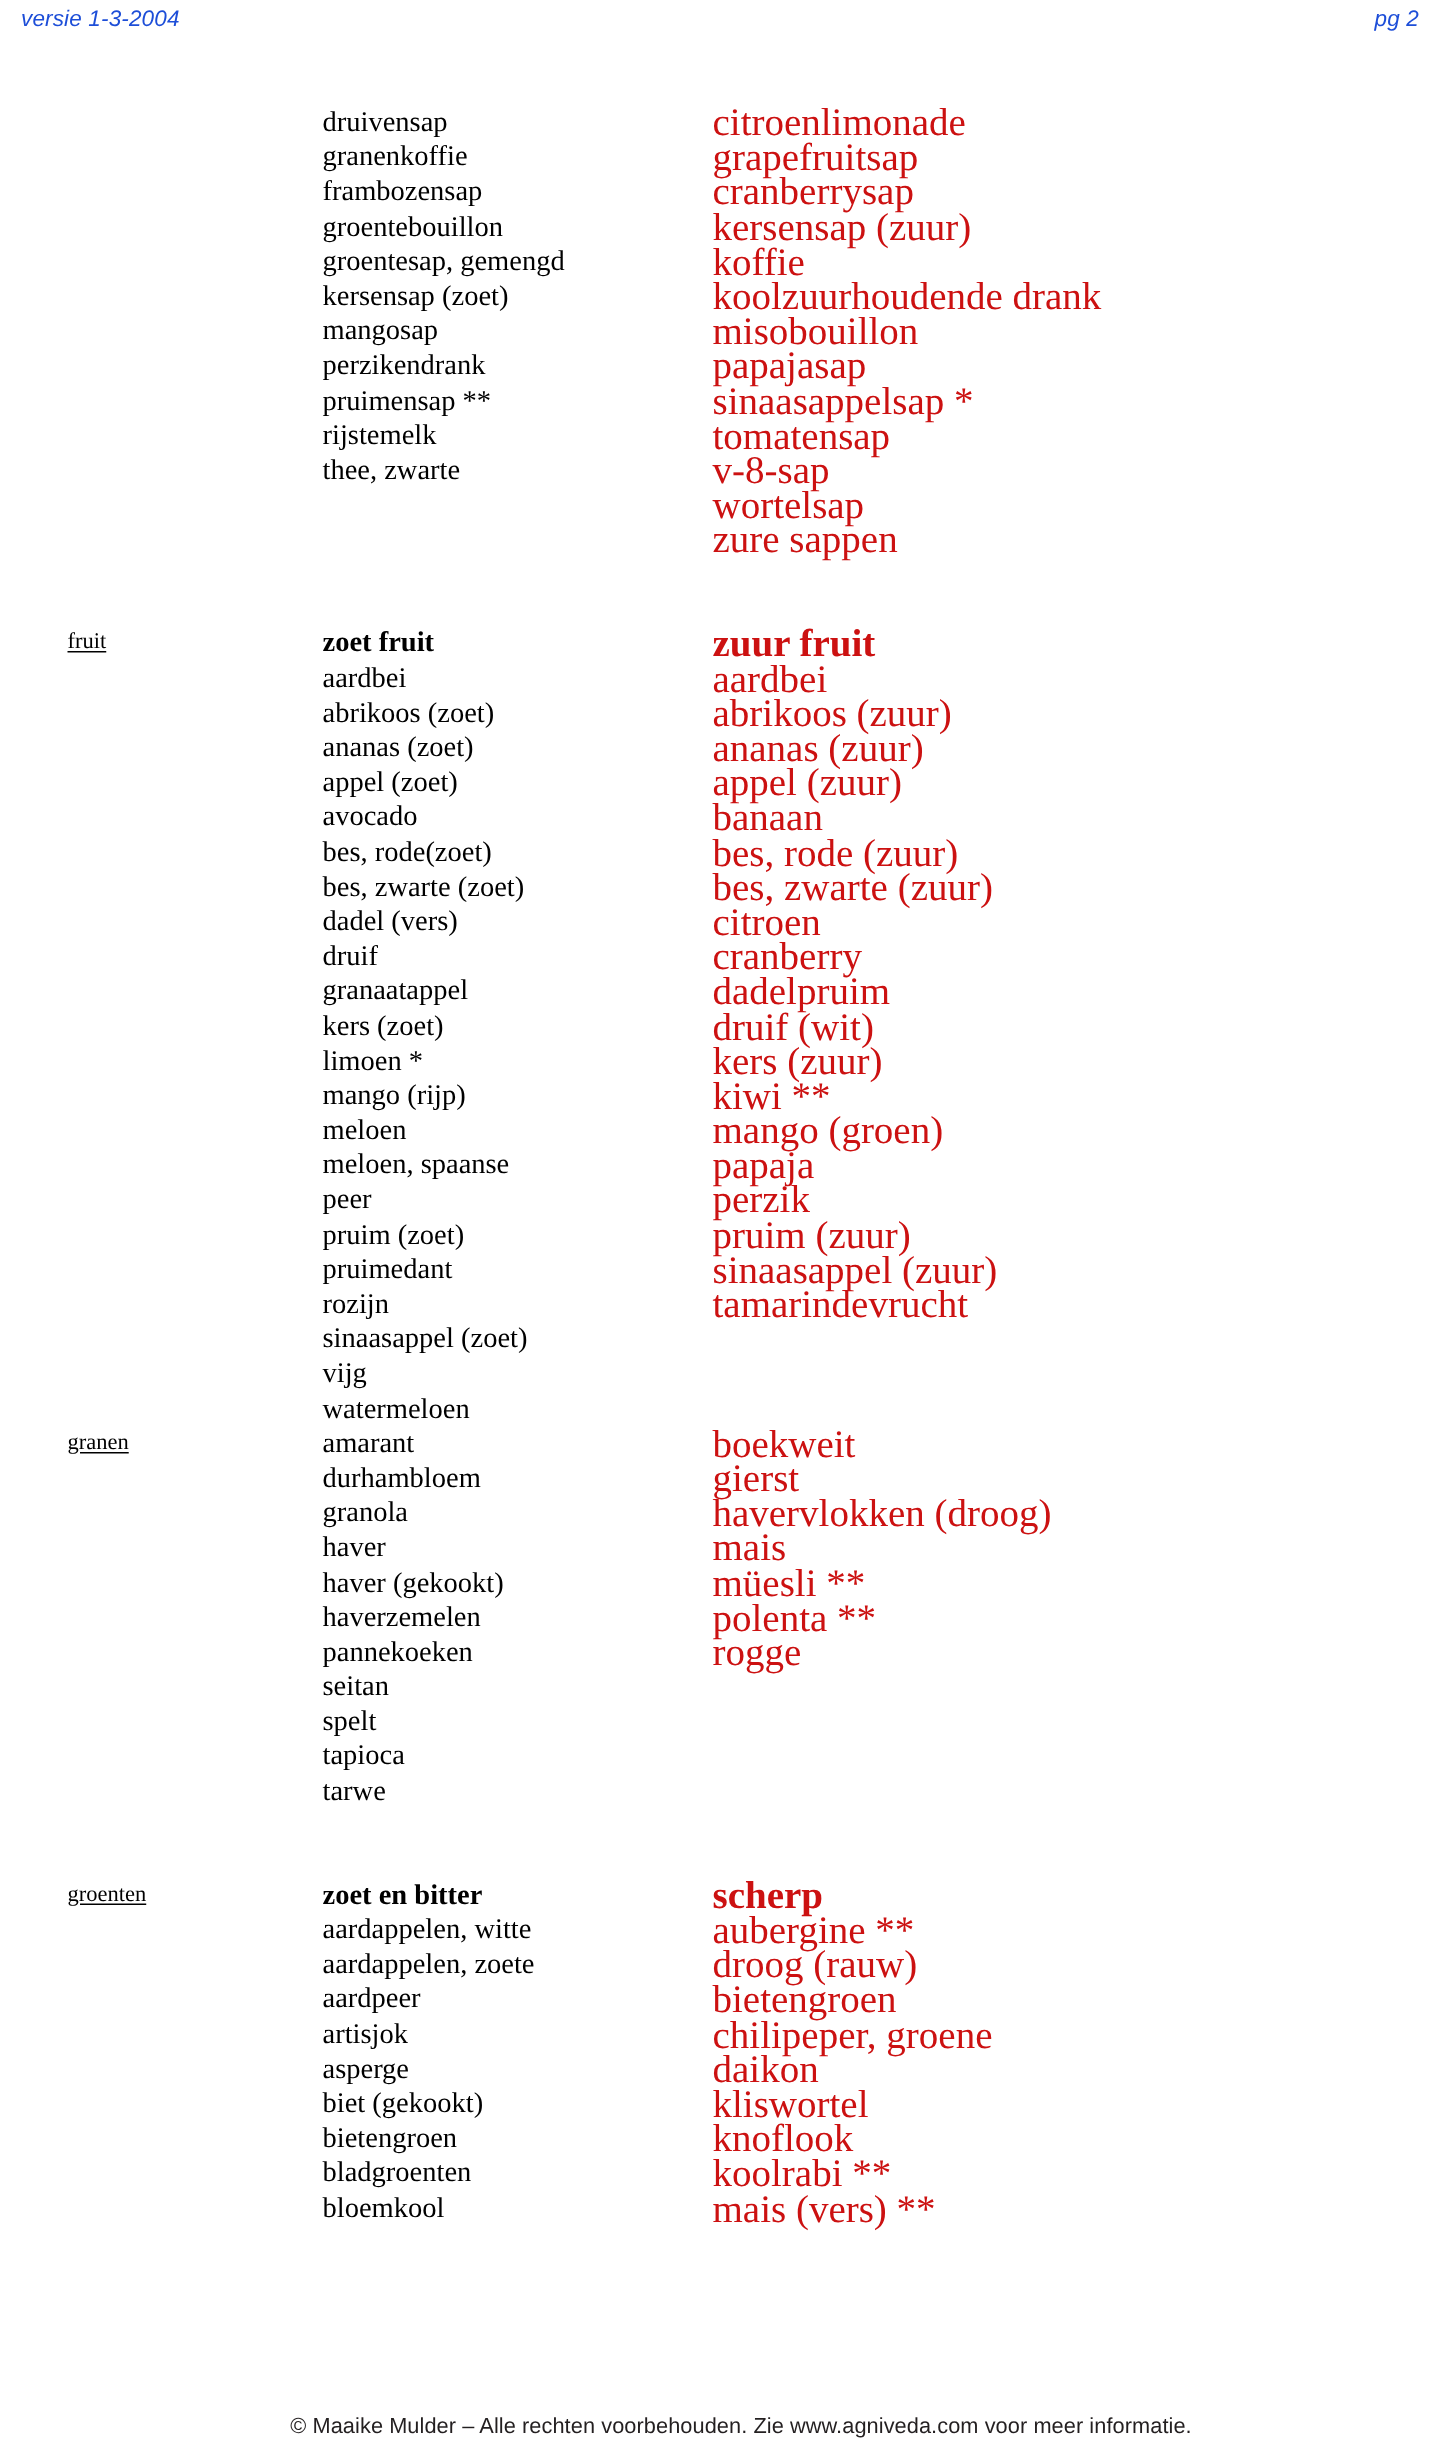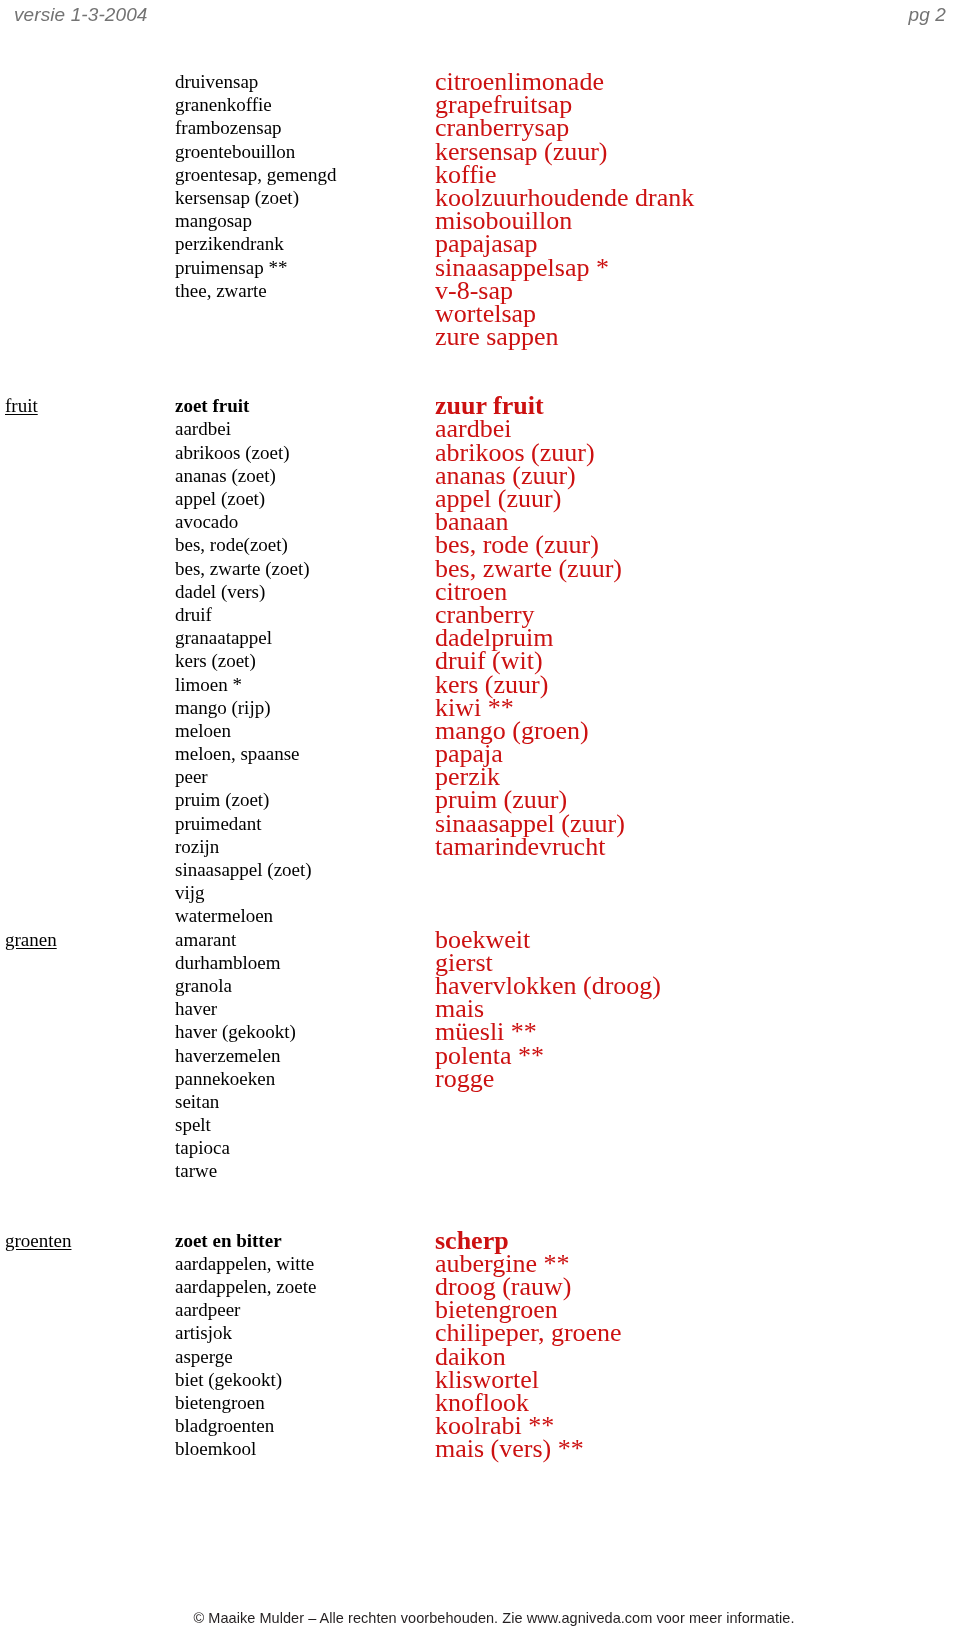--- a/index.html
+++ b/index.html
@@ -23,55 +23,56 @@
     left: 0;
     width: 960px;
     height: 26px;
     padding: 0 14px;
     box-sizing: border-box;
     display: flex;
     justify-content: space-between;
     align-items: flex-start;
     font-family: "Liberation Sans", "DejaVu Sans", sans-serif;
     font-style: italic;
-    font-size: 19px;
-    color: #737373;
+    font-size: 15px;
+    color: #1d4ed8;
     letter-spacing: 0.1px;
   }
 
   
   .sheet {
     position: absolute;
     top: 70px;
     left: 0;
     width: 960px;
   }
 
   .section {
     display: block;
     position: relative;
+    padding-left: 40px;
   }
 
   .section-rows {
     display: block;
   }
 
   .row {
     display: flex;
     align-items: flex-start;
     height: 23.2px;
     line-height: 23.2px;
   }
 
   .cell-label {
     width: 175px;
     flex: 0 0 175px;
     padding-left: 5px;
     box-sizing: border-box;
-    font-size: 19px;
+    font-size: 15px;
     color: #000000;
     white-space: nowrap;
   }
   .cell-label .lbl {
     text-decoration: underline;
     text-underline-offset: 2px;
   }
 
   .cell-sweet {
     width: 260px;
@@ -159,20 +160,25 @@
           <div class="cell-sweet">perzikendrank</div>
           <div class="cell-sour">papajasap</div>
         </div>
         <div class="row">
           <div class="cell-label"></div>
           <div class="cell-sweet">pruimensap **</div>
           <div class="cell-sour">sinaasappelsap *</div>
         </div>
         <div class="row">
           <div class="cell-label"></div>
+          <div class="cell-sweet">rijstemelk</div>
+          <div class="cell-sour">tomatensap</div>
+        </div>
+        <div class="row">
+          <div class="cell-label"></div>
           <div class="cell-sweet">thee, zwarte</div>
           <div class="cell-sour">v-8-sap</div>
         </div>
         <div class="row">
           <div class="cell-label"></div>
           <div class="cell-sweet"></div>
           <div class="cell-sour">wortelsap</div>
         </div>
         <div class="row">
           <div class="cell-label"></div>

